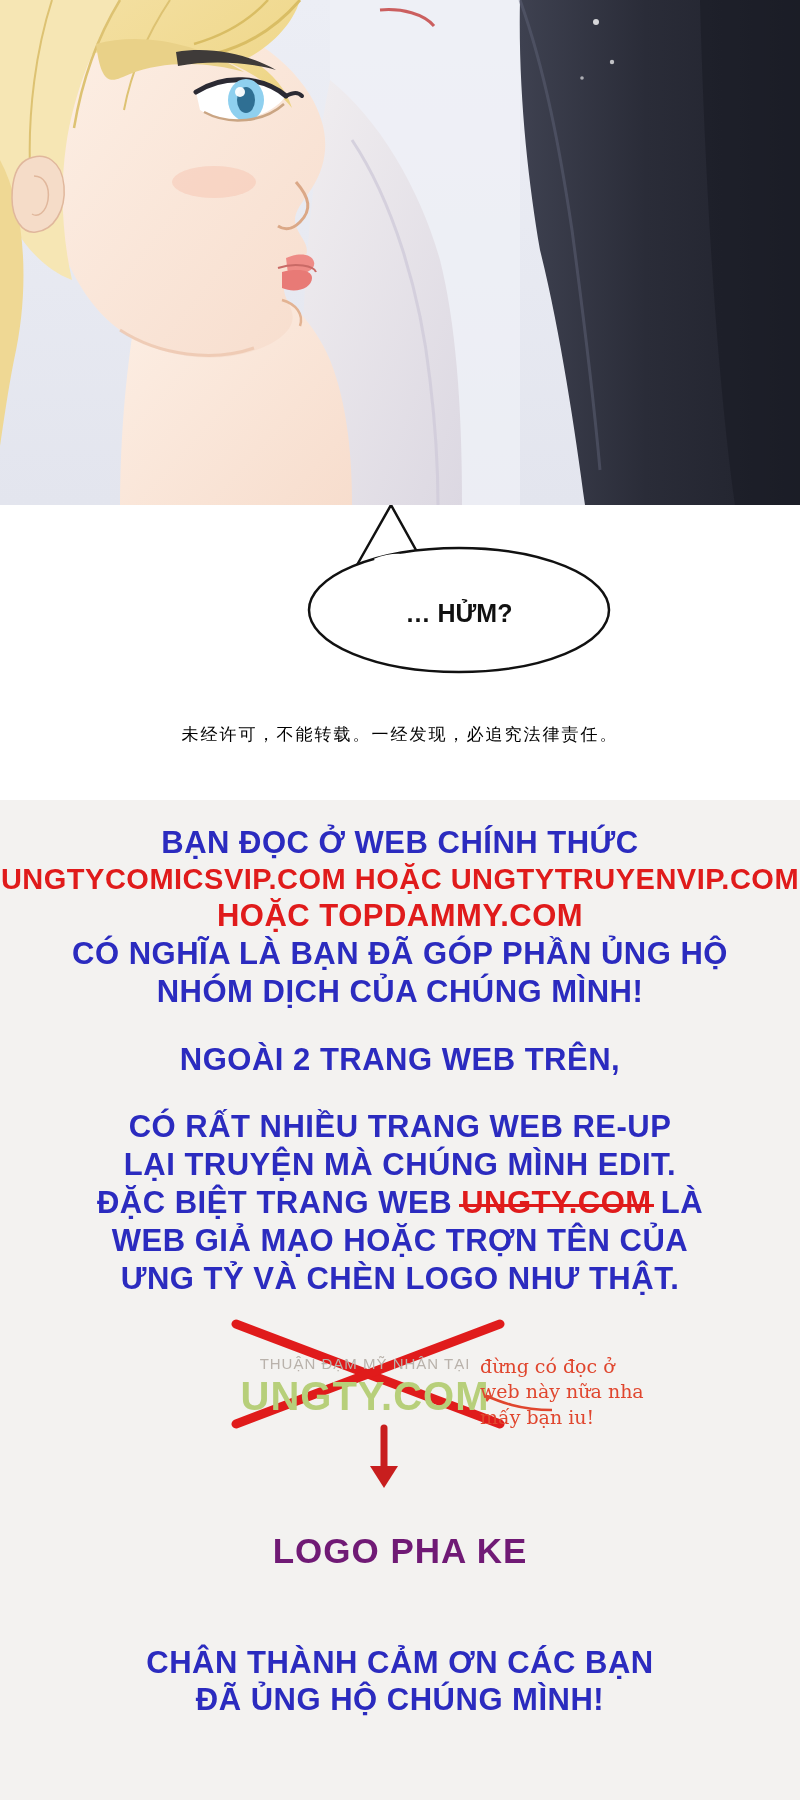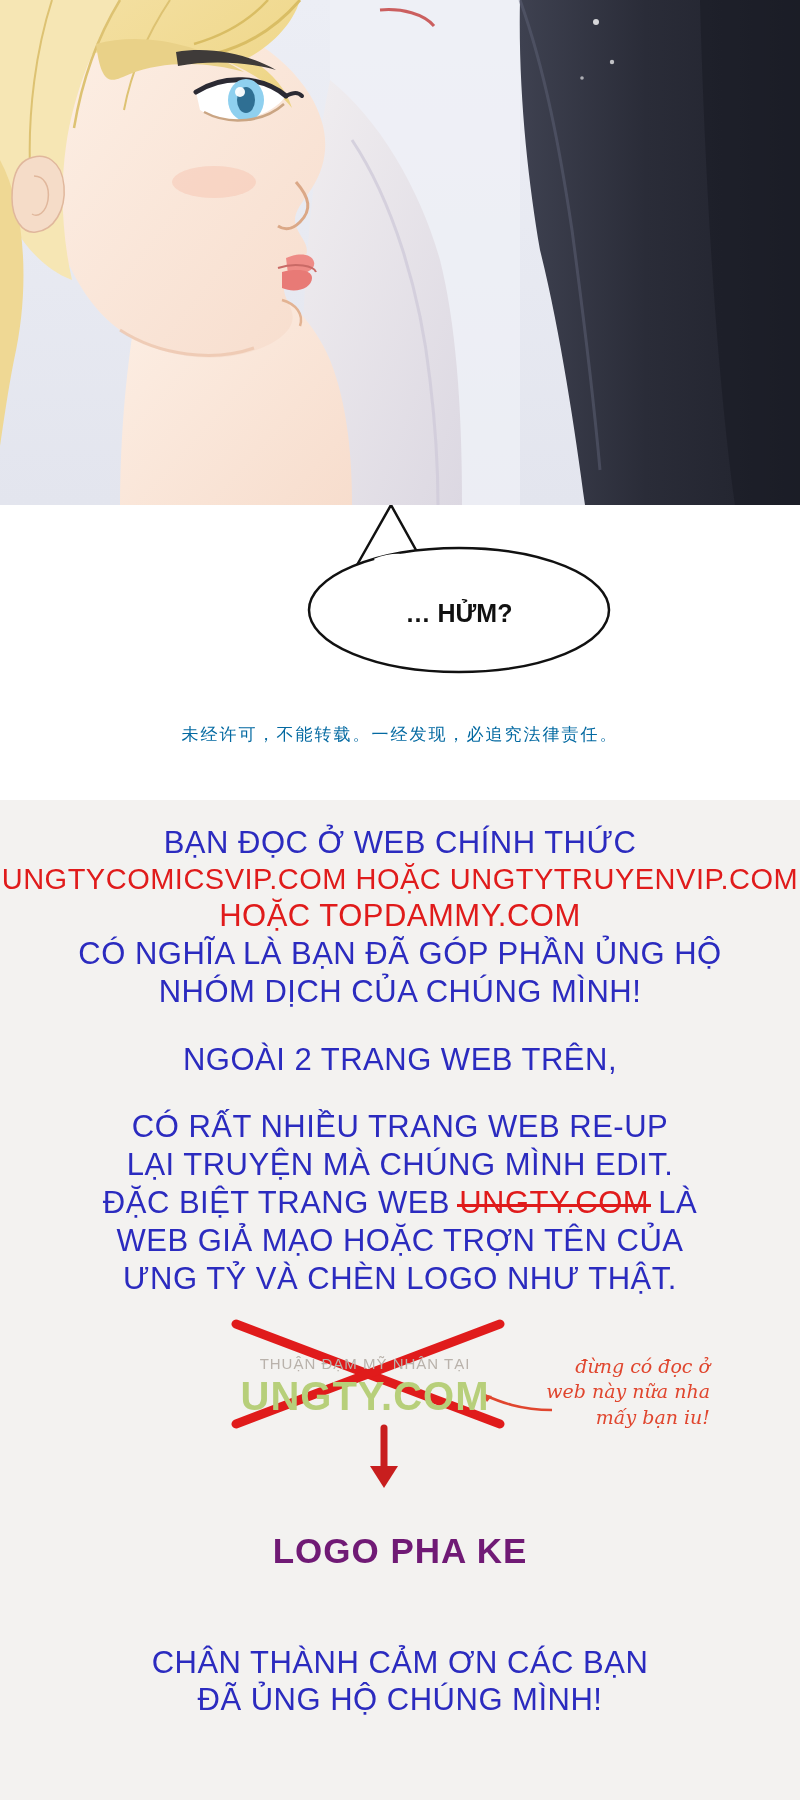--- a/index.html
+++ b/index.html
@@ -47,21 +47,21 @@
 
   .watermark-cn {
     position: absolute;
     left: 0;
     top: 218px;
     width: 800px;
     text-align: center;
     font-family: "DejaVu Sans", sans-serif;
     font-size: 17px;
     letter-spacing: 2px;
-    color: #0369a1;
+    color: #000000;
     white-space: nowrap;
   }
 
   
   .notice {
     position: absolute;
     left: 0;
     top: 800px;
     width: 800px;
     height: 1000px;
@@ -71,21 +71,21 @@
   .notice-inner {
     position: relative;
     width: 800px;
     height: 1000px;
     padding-top: 24px;
     box-sizing: border-box;
     text-align: center;
   }
   .ln {
     font-family: "Liberation Sans", sans-serif;
-    font-weight: normal;
+    font-weight: bold;
     letter-spacing: 0.5px;
     line-height: 1.22;
     margin: 0;
     white-space: nowrap;
   }
   .blue { color: #2b2bbf; }
   .red  { color: #e01b1b; }
   .size-a { font-size: 31px; }
   .size-b { font-size: 29px; }
   .gap-m { height: 30px; }
@@ -131,23 +131,22 @@
     color: #b7cf7a;
     letter-spacing: 1px;
     margin-top: 2px;
     white-space: nowrap;
   }
   .hand-note {
     position: absolute;
     left: 480px;
     top: 48px;
     width: 230px;
-    text-align: right;
+    text-align: left;
     font-family: "DejaVu Serif", serif;
-    font-style: italic;
     font-size: 19px;
     color: #e0462e;
     line-height: 1.35;
   }
   .logo-pha-ke {
     font-family: "Liberation Sans", sans-serif;
     font-weight: bold;
     font-size: 35px;
     color: #701a75;
     letter-spacing: 1px;

